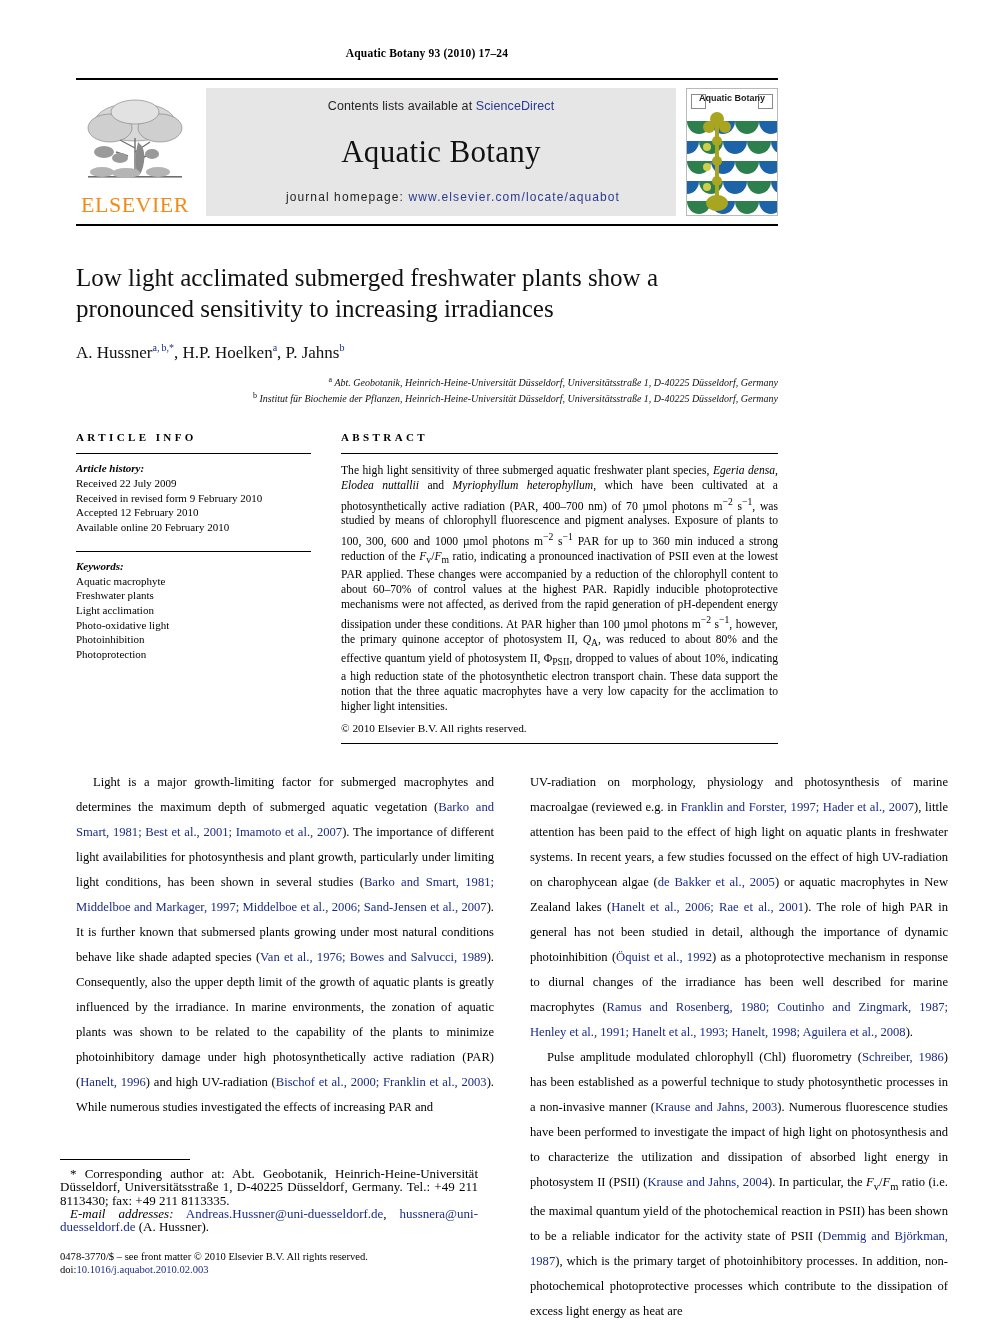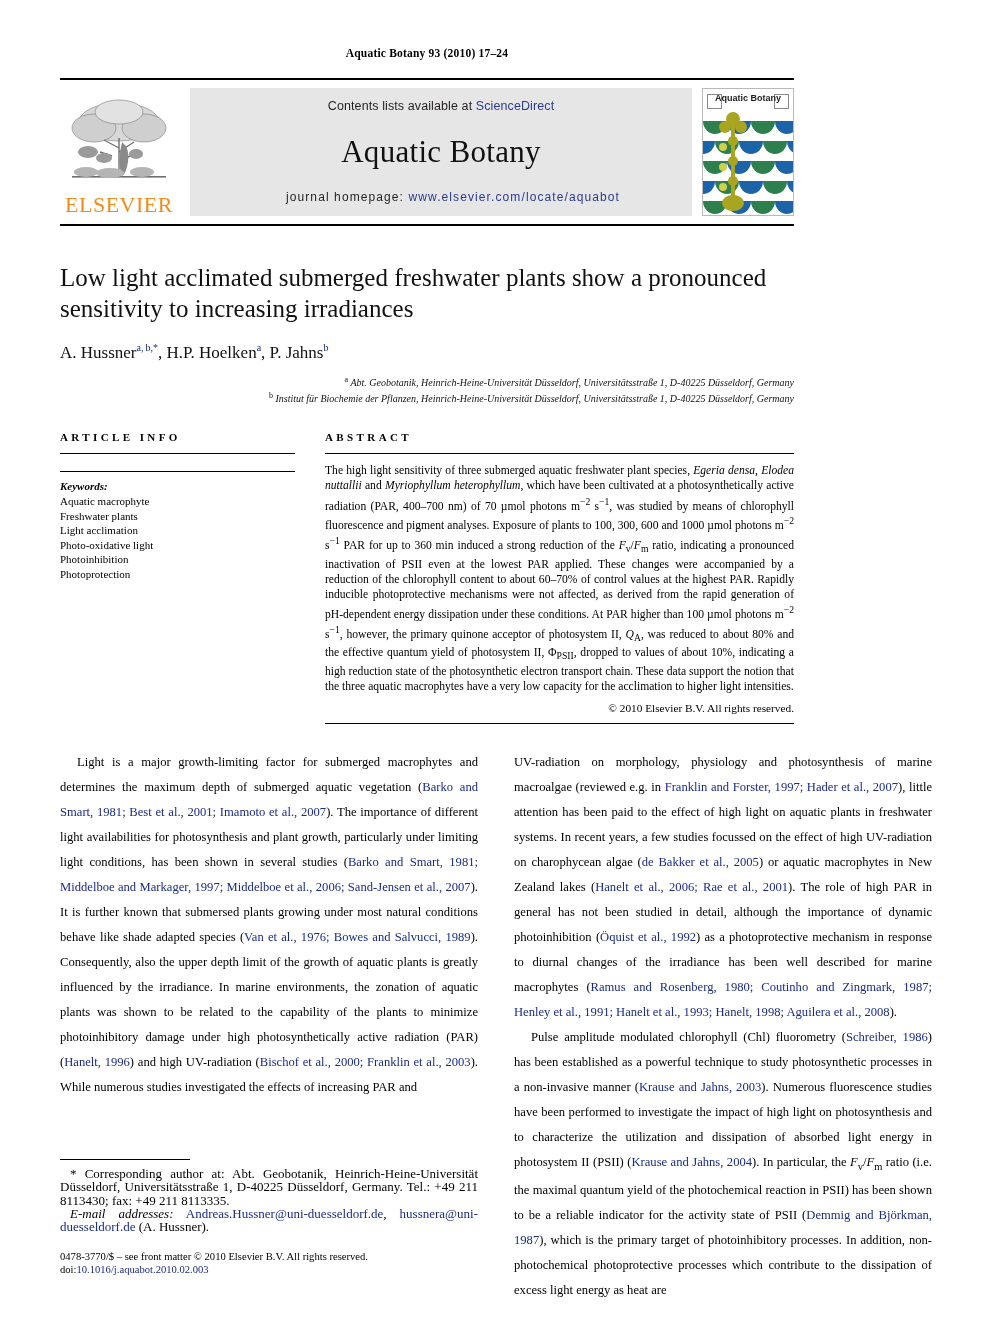--- a/index.html
+++ b/index.html
@@ -13,21 +13,21 @@
     font-family: "Liberation Serif", serif;
     color: #000000;
     position: relative;
     overflow: hidden;
   }
   .page {
     width: 854px;
     height: 1323px;
     position: relative;
     box-sizing: border-box;
-    padding: 0 60px;
+    padding: 0 76px;
   }
 
   
   .running-head {
     text-align: center;
     font-size: 11.5px;
     font-weight: bold;
     letter-spacing: 0.2px;
     padding-top: 47px;
     font-family: "Liberation Serif", serif;
@@ -195,21 +195,21 @@
   .abstract-body {
     font-family: "Liberation Serif", serif;
     font-size: 11.6px;
     line-height: 15.1px;
     text-align: justify;
     padding-top: 9px;
     hyphens: none;
   }
   .abstract-body i { font-style: italic; }
   .copyright {
-    text-align: right;
+    text-align: left;
     font-family: "Liberation Serif", serif;
     font-size: 11.3px;
     margin-top: 8px;
   }
   .abs-rule-bottom { border-top: 1px solid #000; margin-top: 9px; }
 
   
   .body-cols {
     margin-top: 26px;
     display: flex;
@@ -402,20 +402,27 @@
   <div class="affil">
     <div><sup>a</sup> <span>Abt. Geobotanik, Heinrich-Heine-Universität Düsseldorf, Universitätsstraße 1, D-40225 Düsseldorf, Germany</span></div>
     <div><sup>b</sup> <span>Institut für Biochemie der Pflanzen, Heinrich-Heine-Universität Düsseldorf, Universitätsstraße 1, D-40225 Düsseldorf, Germany</span></div>
   </div>
 
   <div class="info-abstract">
 
     <div class="col-info">
       <div class="sec-head">ARTICLE INFO</div>
       <div class="hr-thin"></div>
+      <div class="info-body">
+        <div class="lbl">Article history:</div>
+        <div>Received 22 July 2009</div>
+        <div>Received in revised form 9 February 2010</div>
+        <div>Accepted 12 February 2010</div>
+        <div>Available online 20 February 2010</div>
+      </div>
       <div style="height:17px"></div>
       <div class="hr-thin"></div>
       <div class="info-body kw-block">
         <div class="lbl">Keywords:</div>
         <div>Aquatic macrophyte</div>
         <div>Freshwater plants</div>
         <div>Light acclimation</div>
         <div>Photo-oxidative light</div>
         <div>Photoinhibition</div>
         <div>Photoprotection</div>

